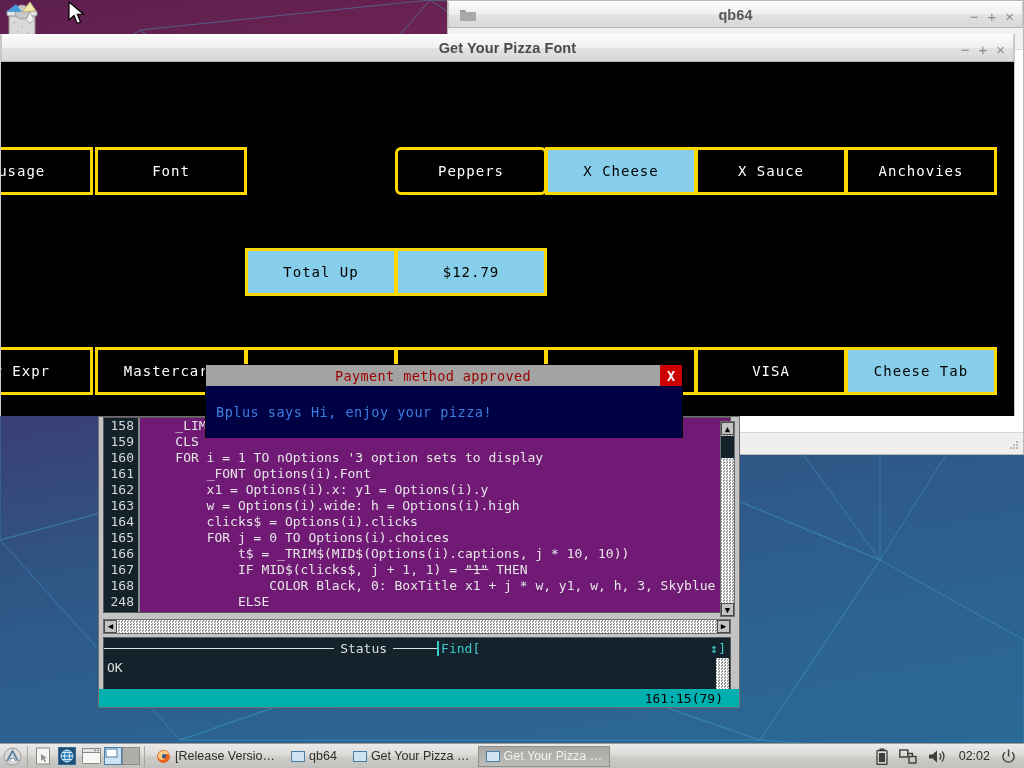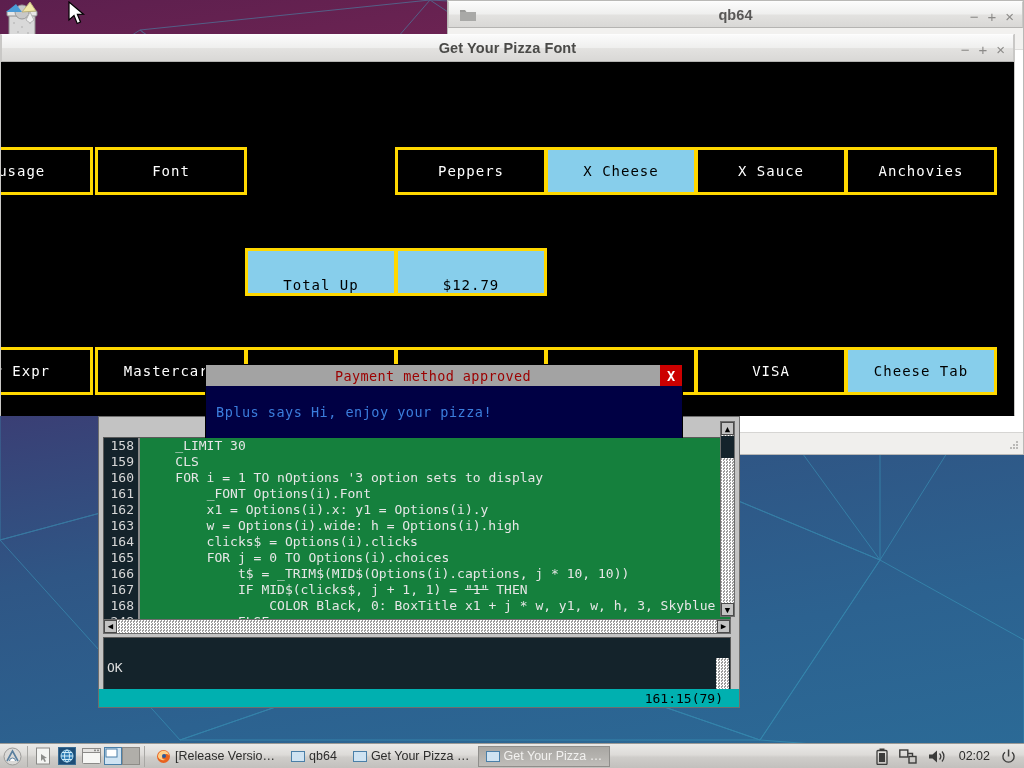--- a/index.html
+++ b/index.html
@@ -84,21 +84,21 @@
     border:3px solid #ffd800;
     background:#000;
     color:#ffffff;
     font-family:"DejaVu Sans Mono","Liberation Mono",monospace;
     font-size:14px;
     display:flex; align-items:center; justify-content:center;
     letter-spacing:1px;
     overflow:hidden; white-space:nowrap;
   }
   .qbbtn.sel { background:#87ceeb; color:#000000; }
-  .qbbtn.fill { background:#87ceeb; color:#000000;align-items:flex-end; }
+  .qbbtn.fill { background:#87ceeb; color:#000000; }
 
   
   #msgdlg {
     position:absolute; left:204px; top:330px; width:478px; height:74px;
     border:1px solid #000;
     z-index:40;
   }
   #msgdlg-title {
     height:21px; background:#a3a3a3;
     display:flex; align-items:center; position:relative;
@@ -123,22 +123,22 @@
 
   
   #ide {
     position:absolute; left:98px; top:416px; width:642px; height:292px;
     background:#c3c3c3;
     border:1px solid #6e6e6e;
     font-family:"DejaVu Sans Mono","Liberation Mono",monospace;
     z-index:30;
   }
   #ide-code {
-    position:absolute; left:4px; top:20px; width:628px; height:196px;
-    background:#15803d;
+    position:absolute; left:4px; top:0; width:628px; height:196px;
+    background:#701a75;
     border:1px solid #5a5a5a;
     overflow:hidden;
     padding-left:35px;
   }
   #gutter {
     position:absolute; left:0; top:0; width:36px; height:100%;
     background:#14232b; border-right:2px solid #8a8a8a;
     color:#d8d8d8; font-size:13px; text-align:right; padding-right:4px;
   }
   #gutter div { height:16px; line-height:16px; }
@@ -317,21 +317,21 @@
 
   <div id="pizza-canvas">
 
     <div class="qbrow" id="toppings-row" style="top:85px;height:48px;">
         <div class="qbbtn" style="left: -60px; width: 152px; height: 48px;">
           <span>ausage</span>
         </div>
         <div class="qbbtn" style="left: 94px; width: 152px; height: 48px;">
           <span>Font</span>
         </div>
-        <div class="qbbtn" style="left: 394px; width: 152px; height: 48px;">
+        <div class="qbbtn" style="left: 394px; width: 152px; height: 48px; border-radius: 6px;">
           <span>Peppers</span>
         </div>
         <div class="qbbtn sel" style="left: 544px; width: 152px; height: 48px;">
           <span>X Cheese</span>
         </div>
         <div class="qbbtn" style="left: 694px; width: 152px; height: 48px;">
           <span>X Sauce</span>
         </div>
         <div class="qbbtn" style="left: 844px; width: 152px; height: 48px;">
           <span>Anchovies</span>
@@ -406,20 +406,28 @@
     <div class="thumb"></div>
     <div class="va" style="bottom:0;">▼</div>
   </div>
 
   <div id="hscroll">
     <div class="arwbox">◀</div>
     <div class="arwbox">▶</div>
   </div>
 
   <div id="ide-status">
+    <div id="status-hdr">
+      <div class="hline"></div>
+      <div class="lbl">Status</div>
+      <div class="hline" style="max-width:44px;"></div>
+      <div id="find-box">Find[</div>
+      <div style="flex:1;"></div>
+      <div style="color:#3cc9c9;padding-right:4px;">↕]</div>
+    </div>
     <div class="okline">OK</div>
     <div id="vscroll2"></div>
   </div>
 
   <div id="ide-bottom">
     <span>161:15(79)</span>
   </div>
 </div>
 
 <div id="taskbar">

